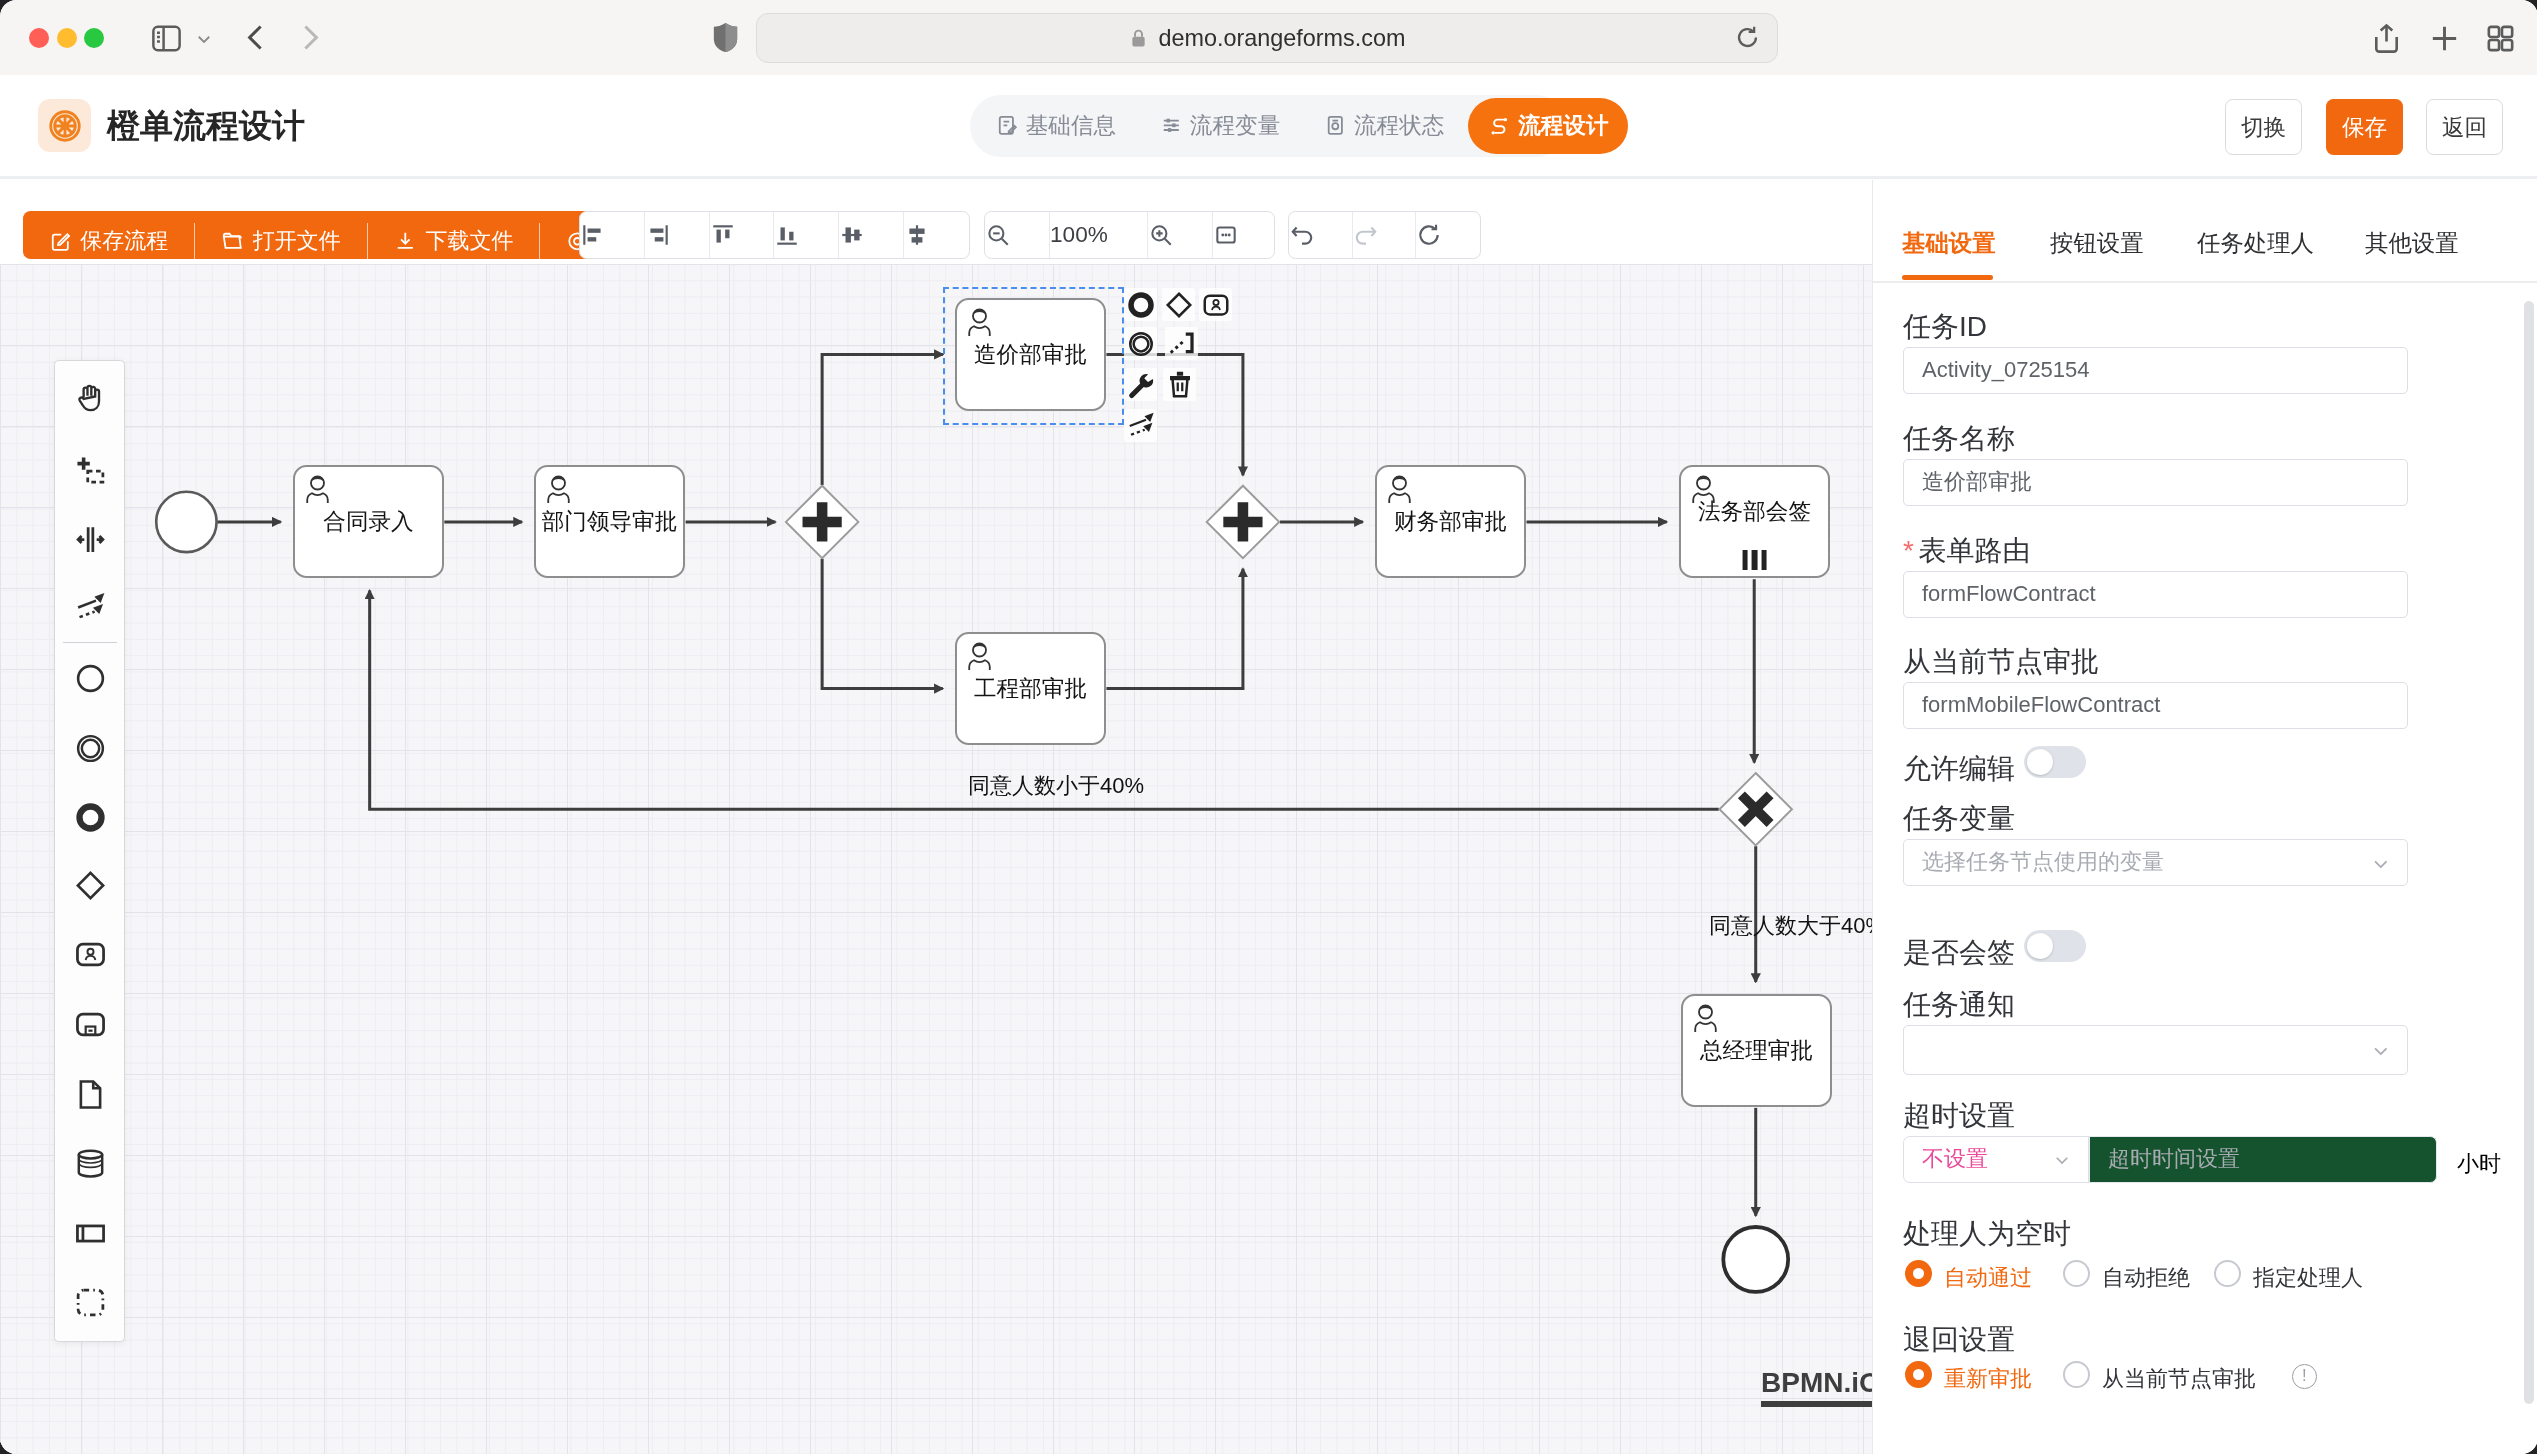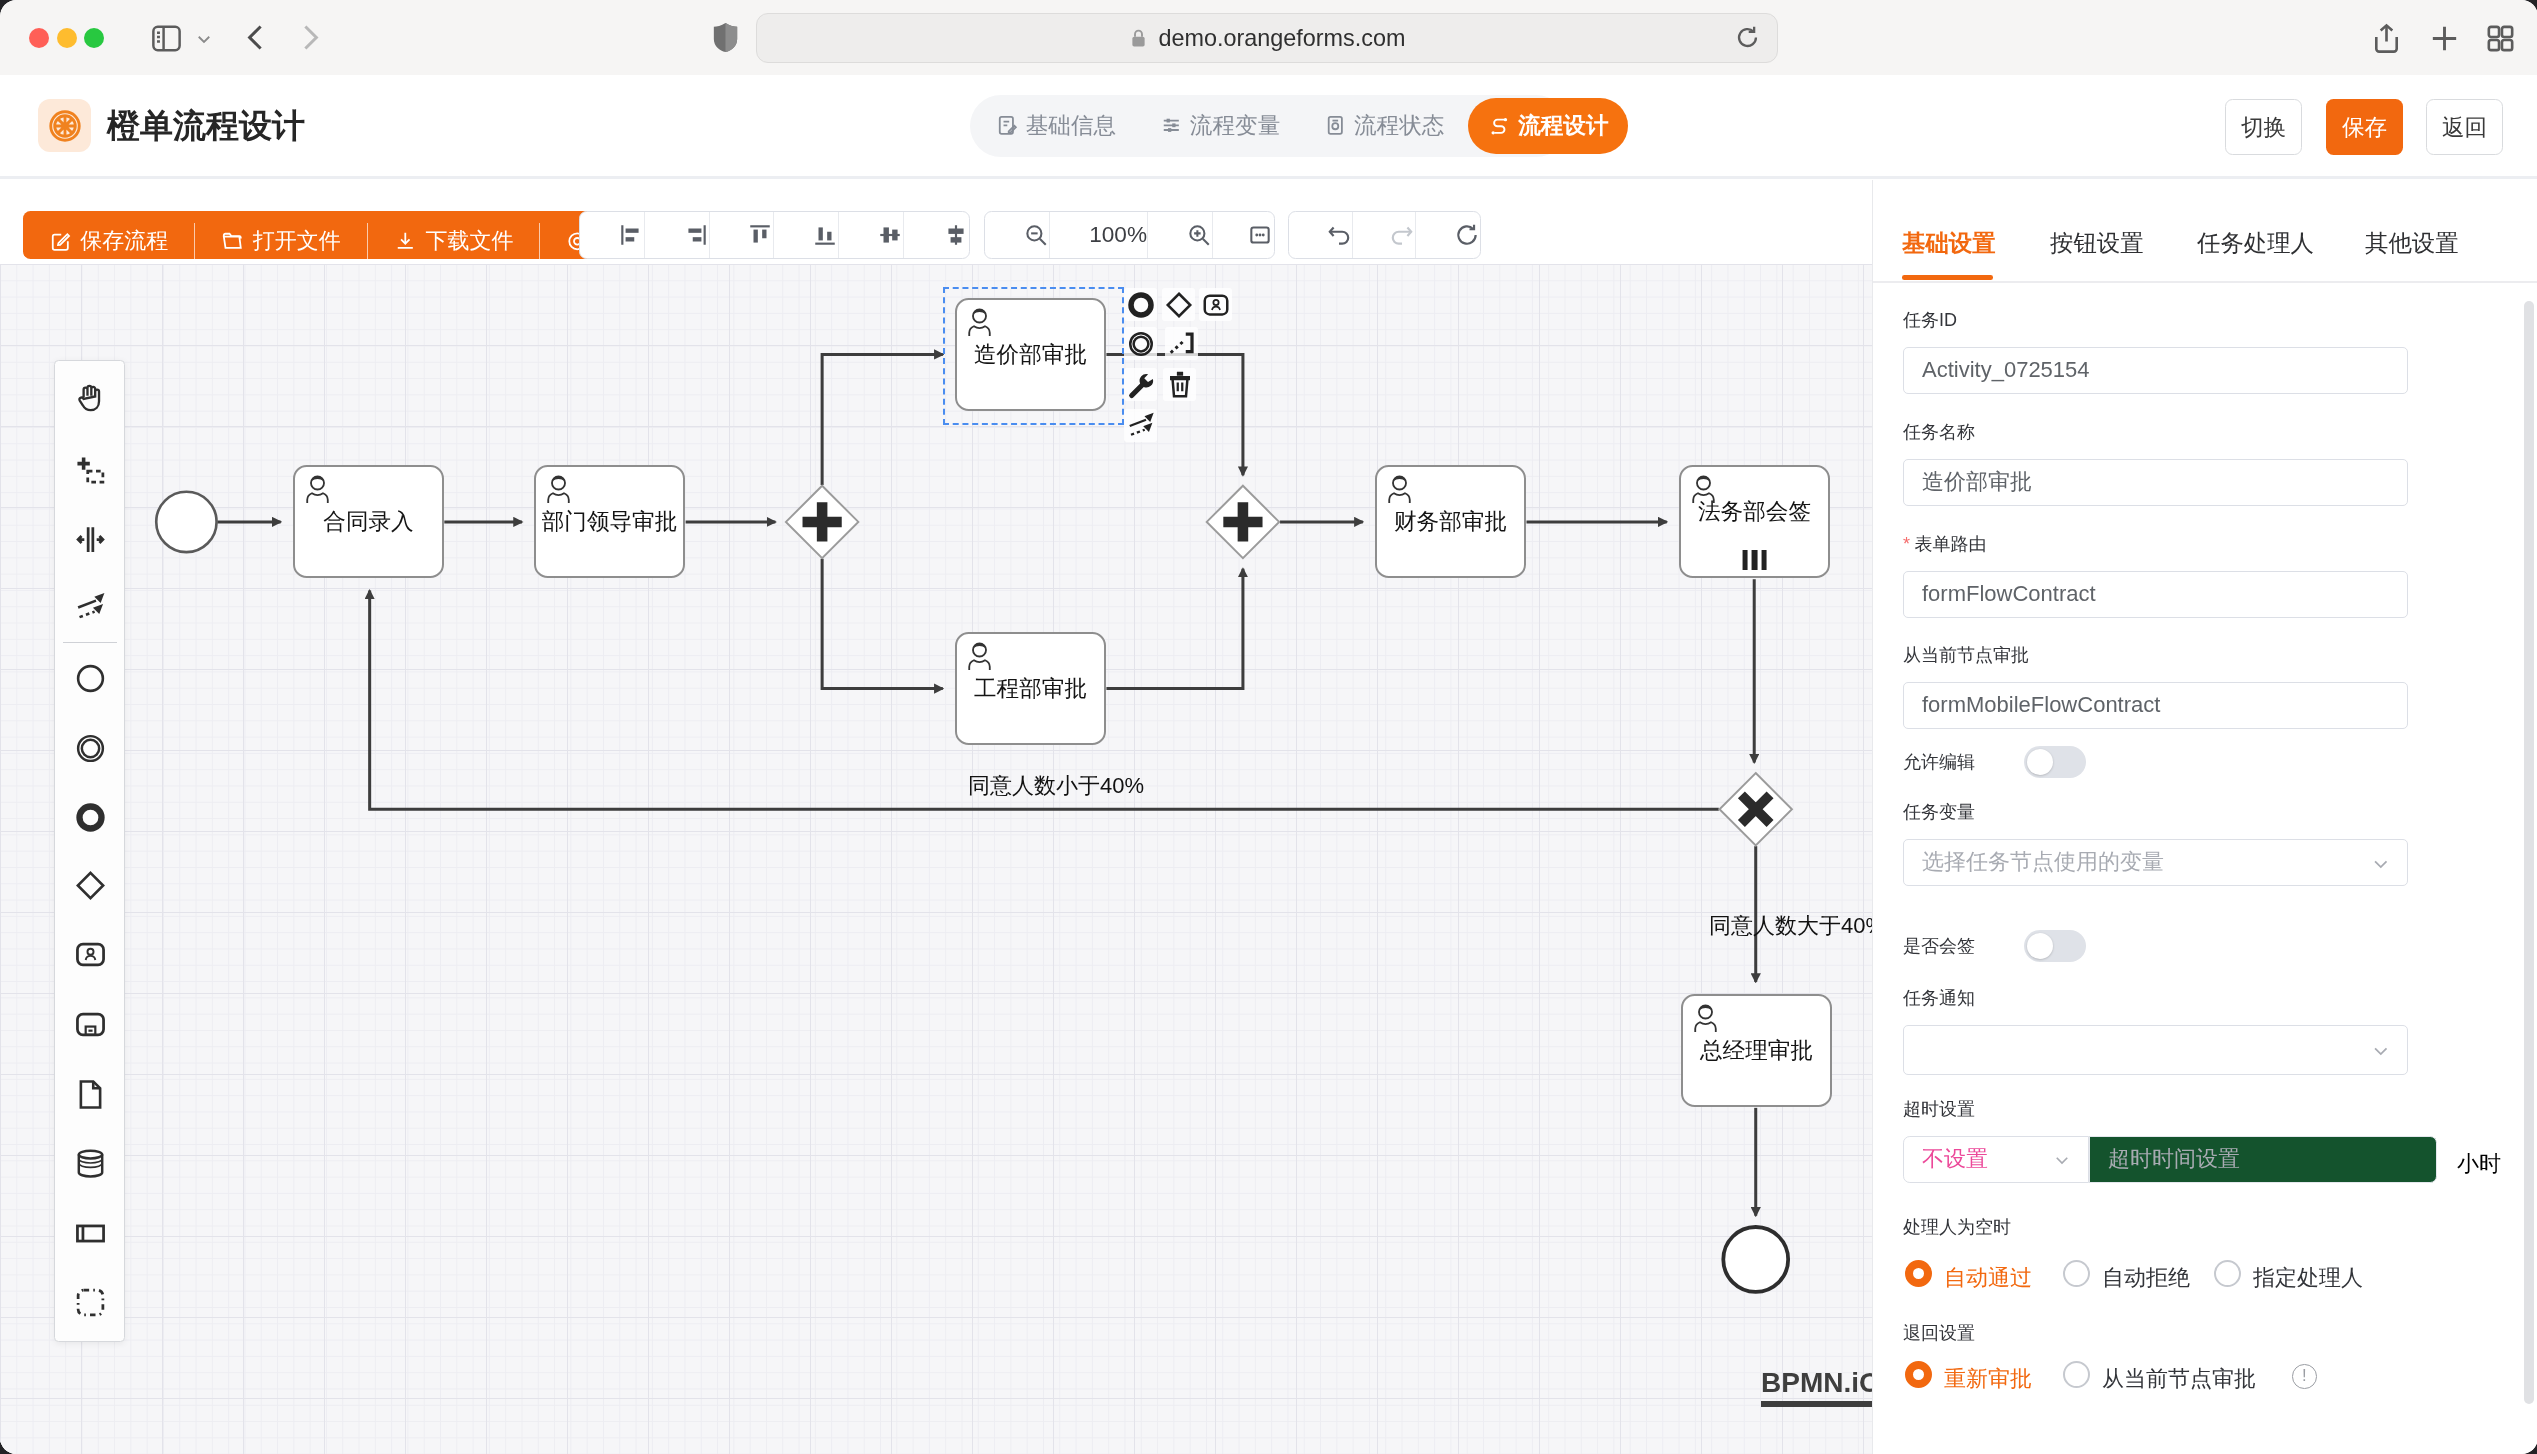--- a/index.html
+++ b/index.html
@@ -32,21 +32,21 @@
   #workspace{position:absolute;left:0;top:180px;width:100%;bottom:0;}
   #canvas-col{position:absolute;left:0;top:0;width:1872px;bottom:0;background:#fff;}
   #panel{position:absolute;left:1872px;top:0;right:0;bottom:0;background:#fff;border-left:1.5px solid #e8e9ec;}
 
   
   #flow-toolbar{position:absolute;left:0;top:0;width:100%;height:84px;background:#fff;}
   #orange-group{position:absolute;left:22.6px;top:31px;height:48px;background:#f2680f;border-radius:7.5px;display:flex;overflow:hidden;}
   .obtn{display:flex;align-items:center;gap:9px;color:#fff;font-size:22px;padding:0 26px;border-right:1.5px solid rgba(255,255,255,.65);margin-top:12px;}
   .obtn:last-child{border-right:none}
   .tgroup{position:absolute;top:31px;height:48px;background:#fff;border:1.5px solid #dcdfe6;border-radius:7.5px;display:flex;box-sizing:border-box;}
-  .tcell{display:flex;align-items:center;justify-content:flex-end;border-right:1.5px solid #e8eaee;box-sizing:border-box;}
+  .tcell{display:flex;align-items:center;justify-content:flex-start;border-right:1.5px solid #e8eaee;box-sizing:border-box;}
   .tcell:last-child{border-right:none}
   #align-group{left:579px;width:391px;} #align-group .tcell{width:65px}
   #zoom-group{left:984px;width:291px;}
   #undo-group{left:1288px;width:193px;} #undo-group .tcell{width:64px}
   #zoom-pct{font-size:22.6px;color:#3c3e43}
 
   
   #canvas{position:absolute;left:0;top:84px;right:0;bottom:0;background-color:#f6f6f8;
     background-image:
       linear-gradient(#e3e3ea 0.8px,transparent 0.8px),linear-gradient(90deg,#e3e3ea 0.8px,transparent 0.8px),
@@ -71,21 +71,21 @@
   .edge-label{position:absolute;font-size:22px;color:#111;white-space:nowrap;}
   #lbl-lt40{left:968px;top:507px;}
   #lbl-gt40{left:1709px;top:647px;}
   #watermark{position:absolute;left:1761px;top:1103px;font-size:28px;font-weight:800;letter-spacing:0px;color:#3e3e3e;border-bottom:6px solid #3e3e3e;padding-bottom:2.3px;font-family:"Liberation Sans","DejaVu Sans",sans-serif;}
 
   
   .ptab{position:absolute;top:47px;font-size:23.4px;color:#2f3033;}
   .ptab.active{color:#f2680f;font-weight:700;}
   #ptab-underline{position:absolute;left:29px;top:95px;width:91px;height:4.5px;background:#f2680f;border-radius:2.3px;}
   #panel-divider{position:absolute;left:0;top:101px;width:100%;height:1.5px;background:#ececef;}
-  .flabel{position:absolute;left:30px;font-size:18px;color:#33353a;white-space:nowrap;}
+  .flabel{position:absolute;left:30px;font-size:28px;color:#33353a;white-space:nowrap;}
   .req{color:#f56c6c;margin-right:4.5px;}
   .finput{position:absolute;left:30px;width:505px;height:47px;border:1.5px solid #dcdfe6;border-radius:5px;background:#fff;box-sizing:border-box;font-size:22px;color:#5f6368;line-height:44px;padding-left:18px;}
   .placeholder{color:#a8abb2}
   .chev{position:absolute;right:16.6px;top:13.6px;color:#a8abb2}
   .toggle{position:absolute;left:151px;width:62px;height:32px;border-radius:16px;background:#dfe2e8;}
   .toggle .knob{position:absolute;left:3px;top:3px;width:26px;height:26px;border-radius:50%;background:#fff;box-shadow:0 0.8px 2.3px rgba(0,0,0,.2);}
   .radio{position:absolute;width:27px;height:27px;border-radius:50%;box-sizing:border-box;background:#fff;}
   .radio.on{border:8.3px solid #f2680f;}
   .radio.off{border:2.3px solid #c6c9cf;}
   .rlabel{position:absolute;font-size:22px;color:#33353a;white-space:nowrap;}

